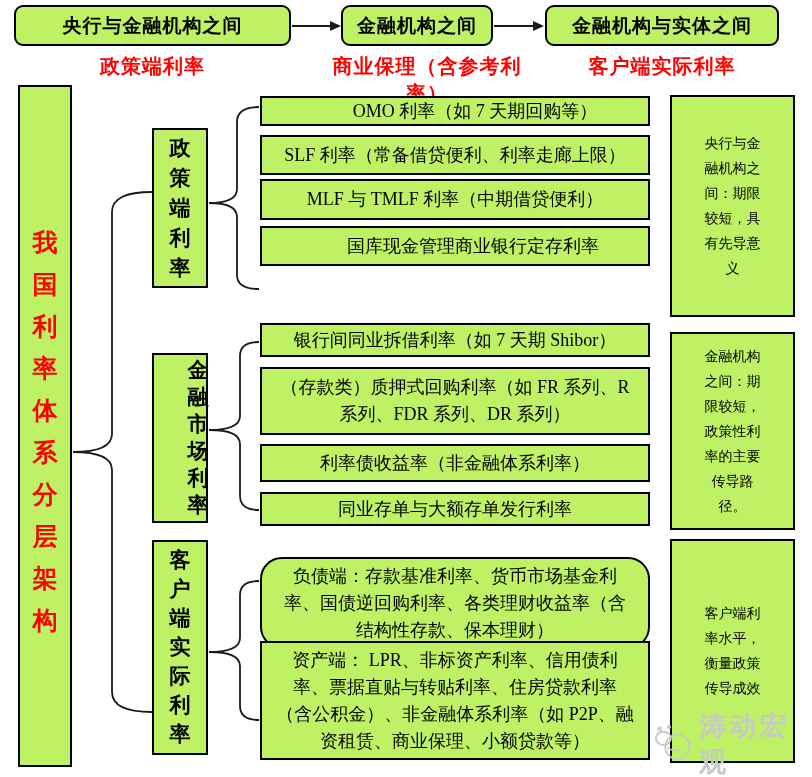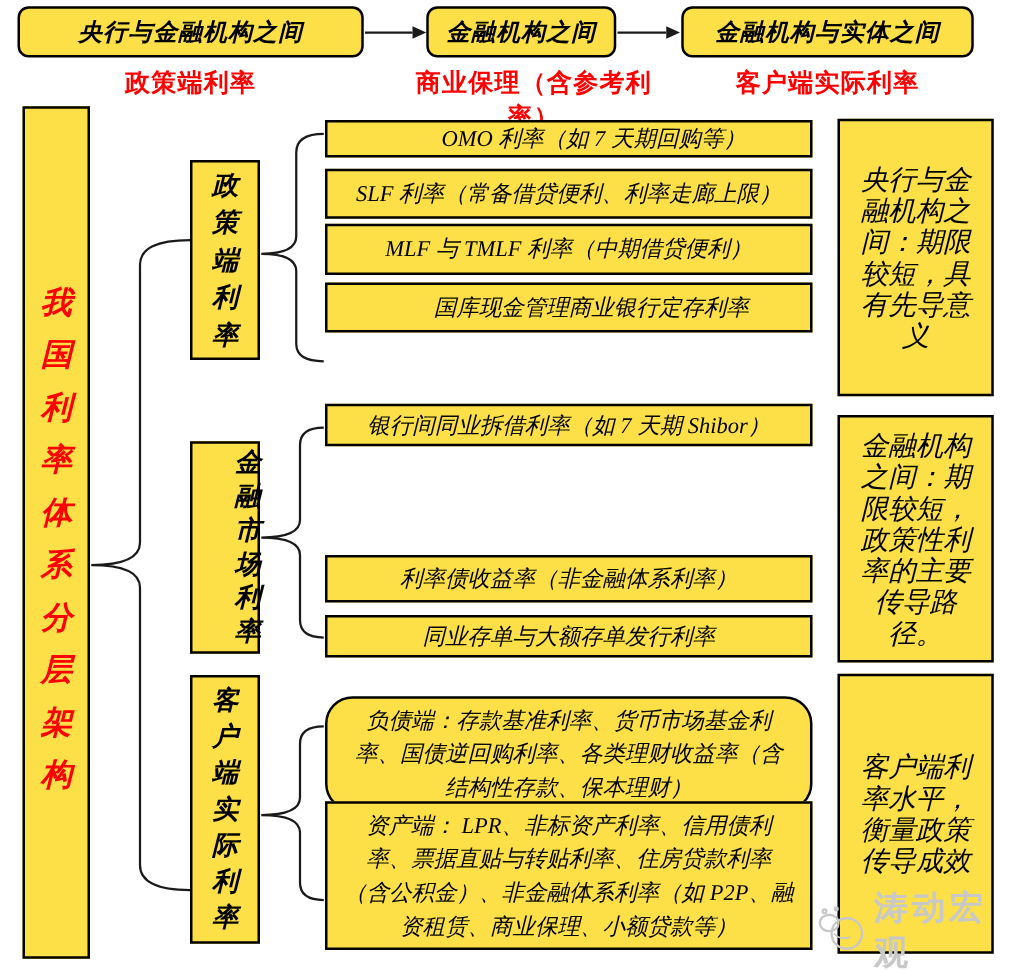--- a/index.html
+++ b/index.html
@@ -1,34 +1,34 @@
 <!DOCTYPE html>
 <html><head>
 <meta charset="utf-8">
 <style>
   html,body{margin:0;padding:0;background:#fff;}
   #canvas{
     position:relative;width:812px;height:777px;background:#fff;overflow:hidden;
     font-family:"Liberation Serif","DejaVu Serif",serif;color:#000;
   }
   svg.overlay{position:absolute;left:0;top:0;width:812px;height:777px;z-index:0;}
-  .box{position:absolute;background:#fde047;border:2px solid #000;box-sizing:border-box;
-       display:flex;align-items:center;justify-content:center;text-align:center;z-index:1;font-style:italic;}
+  .box{position:absolute;background:#bef264;border:2px solid #000;box-sizing:border-box;
+       display:flex;align-items:center;justify-content:center;text-align:center;z-index:1;}
   .rounded{border-radius:9px;border-width:2px;}
   .topbox{font-size:19px;font-weight:bold;letter-spacing:1px;}
   .redlabel{position:absolute;color:#ff0000;font-weight:bold;font-size:20px;
             text-align:center;z-index:1;letter-spacing:1px;}
   .vtext{width:1.1em;word-break:break-all;text-align:center;}
   .root-box .vtext{color:#ff0000;font-size:25px;font-weight:bold;line-height:42px;margin-top:12px;}
   .mid-box .vtext{font-size:21px;font-weight:bold;}
   .mid1 .vtext{line-height:30px;}
   .mid2 .vtext{line-height:27px;margin-left:36px;}
   .mid3 .vtext{line-height:29px;}
   .listbox{font-size:18px;line-height:27px;white-space:pre-line;padding:0 4px;}
-  .notebox{font-size:22px;line-height:25px;white-space:pre-line;}
+  .notebox{font-size:14px;line-height:25px;white-space:pre-line;}
   .watermark{position:absolute;left:654px;top:708px;z-index:2;display:flex;
              align-items:center;color:#c8c8c8;}
   .watermark .wm-text{font-size:27px;font-weight:bold;letter-spacing:3px;margin-left:4px;}
 </style>
 </head>
 <body>
 
 <div id="canvas">
 
   <svg class="overlay" viewBox="0 0 812 777" fill="none" stroke="#1a1a1a" stroke-width="1.8">
@@ -72,20 +72,22 @@
   <div class="box mid-box mid3" style="left:152px;top:540px;width:56px;height:215px;">
     <div class="vtext">客户端实际利率</div>
   </div>
 
   <div class="box listbox" style="left:260px;top:96px;width:390px;height:30px;padding-left:44px;">OMO 利率（如 7 天期回购等）</div>
   <div class="box listbox" style="left:260px;top:135px;width:390px;height:40px;">SLF 利率（常备借贷便利、利率走廊上限）</div>
   <div class="box listbox" style="left:260px;top:179px;width:390px;height:41px;">MLF 与 TMLF 利率（中期借贷便利）</div>
   <div class="box listbox" style="left:260px;top:226px;width:390px;height:40px;padding-left:40px;">国库现金管理商业银行定存利率</div>
 
   <div class="box listbox" style="left:260px;top:323px;width:390px;height:34px;">银行间同业拆借利率（如 7 天期 Shibor）</div>
+  <div class="box listbox" style="left:260px;top:367px;width:390px;height:68px;">（存款类）质押式回购利率（如 FR 系列、R
+系列、FDR 系列、DR 系列）</div>
   <div class="box listbox" style="left:260px;top:444px;width:390px;height:38px;">利率债收益率（非金融体系利率）</div>
   <div class="box listbox" style="left:260px;top:492px;width:390px;height:34px;">同业存单与大额存单发行利率</div>
 
   <div class="box listbox" style="left:260px;top:557px;width:390px;height:92px;border-radius:22px;">负债端：存款基准利率、货币市场基金利
 率、国债逆回购利率、各类理财收益率（含
 结构性存款、保本理财）</div>
   <div class="box listbox" style="left:260px;top:641px;width:390px;height:119px;">资产端： LPR、非标资产利率、信用债利
 率、票据直贴与转贴利率、住房贷款利率
 （含公积金）、非金融体系利率（如 P2P、融
 资租赁、商业保理、小额贷款等）</div>

